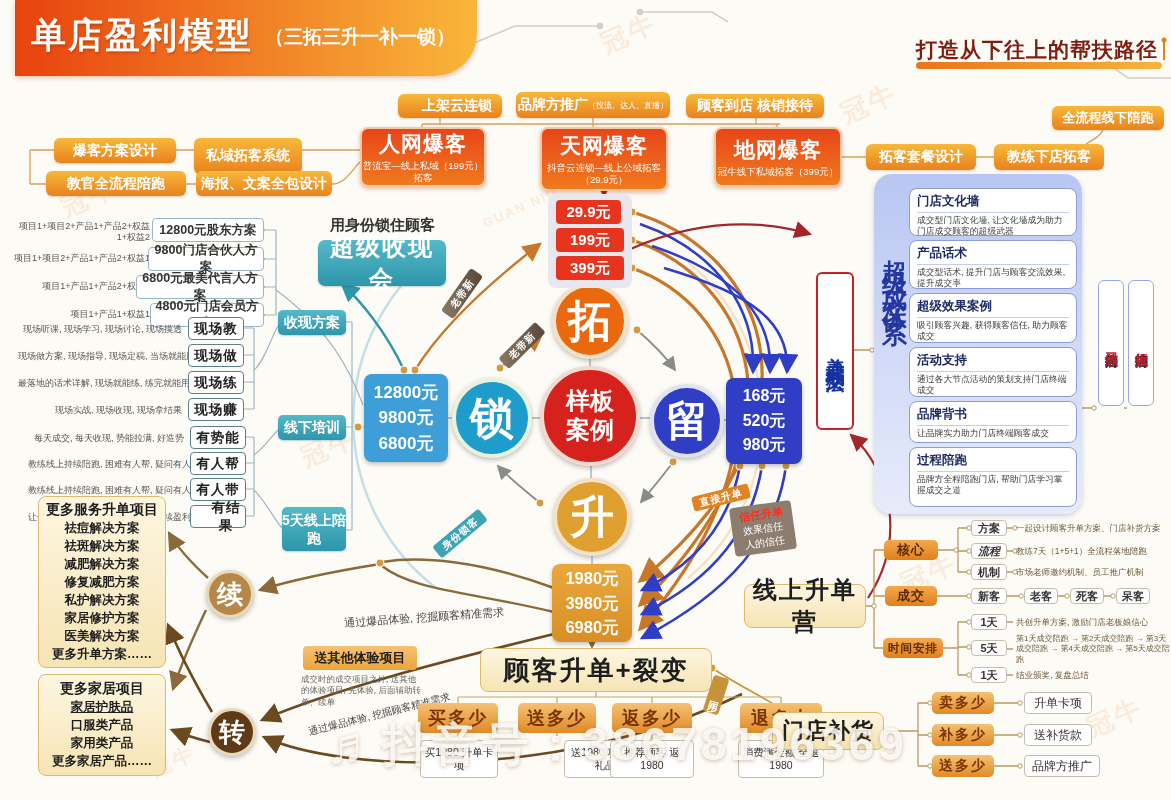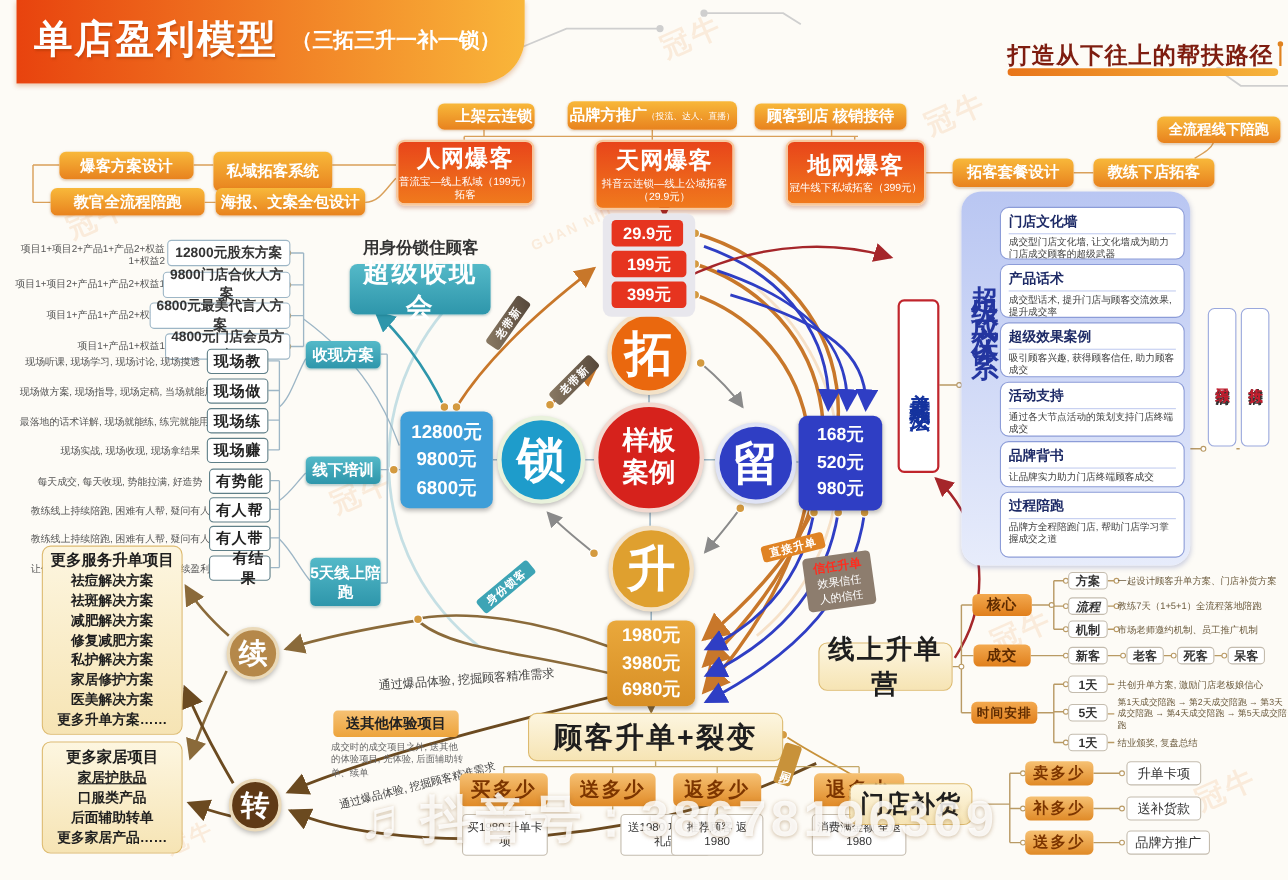--- a/index.html
+++ b/index.html
@@ -238,21 +238,21 @@
             background:linear-gradient(90deg,#e8430e,#f9b63a);box-shadow:0 2px 5px rgba(180,80,0,.3);">
   <span style="position:absolute;left:16px;top:12px;font-size:35px;font-weight:bold;color:#fff;
                letter-spacing:2px;text-shadow:1px 2px 2px rgba(150,50,0,.4);">单店盈利模型</span>
   <span style="position:absolute;left:250px;top:24px;font-size:19px;font-weight:bold;color:#fff;">（三拓三升一补一锁）</span>
 </div>
 <div class="n" style="left:916px;top:36px;width:255px;z-index:2;font-size:21px;font-weight:bold;color:#7e1d10;
             letter-spacing:1px;text-align:left;">打造从下往上的帮扶路径</div>
 <div class="n" style="left:916px;top:62px;width:246px;height:7px;z-index:2;border-radius:4px;
             background:linear-gradient(90deg,#e8751a,#f6b43c);"></div>
 
-<div class="n olabel ctr" style="left:398px;top:94px;width:88px;height:24px;z-index:2;padding-left:14px;">
+<div class="n olabel ctr" style="left:398px;top:94px;width:104px;height:24px;z-index:2;padding-left:14px;">
   <span>上架云连锁</span>
 </div>
 <div class="n olabel ctr" style="left:516px;top:92px;width:154px;height:26px;z-index:2;">
   <span>品牌方推广</span>
   <span style="font-size:8px;font-weight:normal;">（投流、达人、直播）</span>
 </div>
 <div class="n olabel ctr" style="left:686px;top:94px;width:138px;height:24px;z-index:2;">
   <span>顾客到店 核销接待</span>
 </div>
 
@@ -510,21 +510,21 @@
   <div style="font-size:12.5px;line-height:18px;">修复减肥方案</div>
   <div style="font-size:12.5px;line-height:18px;">私护解决方案</div>
   <div style="font-size:12.5px;line-height:18px;">家居修护方案</div>
   <div style="font-size:12.5px;line-height:18px;">医美解决方案</div>
   <div style="font-size:12.5px;line-height:18px;">更多升单方案……</div>
 </div>
 <div class="n cream" style="left:38px;top:674px;width:128px;height:102px;z-index:2;padding:5px 0;text-align:center;">
   <div style="font-size:14px;">更多家居项目</div>
   <div style="font-size:12.5px;line-height:18px;text-decoration:underline;">家居护肤品</div>
   <div style="font-size:12.5px;line-height:18px;">口服类产品</div>
-  <div style="font-size:12.5px;line-height:18px;">后面辅助转单</div>
+  <div style="font-size:12.5px;line-height:18px;">家用类产品</div>
   <div style="font-size:12.5px;line-height:18px;">更多家居产品……</div>
 </div>
 <div class="n circle" style="left:206px;top:570px;width:48px;height:48px;z-index:2;background:#b5884a;border:3px solid #ead9b8;font-size:26px;">
   <span>续</span>
 </div>
 <div class="n circle" style="left:208px;top:708px;width:48px;height:48px;z-index:2;background:#5f3a16;border:3px solid #ead9b8;font-size:26px;">
   <span>转</span>
 </div>
 
 <div class="n cream ctr" style="left:744px;top:584px;width:122px;height:44px;z-index:2;font-size:24px;letter-spacing:2px;">

